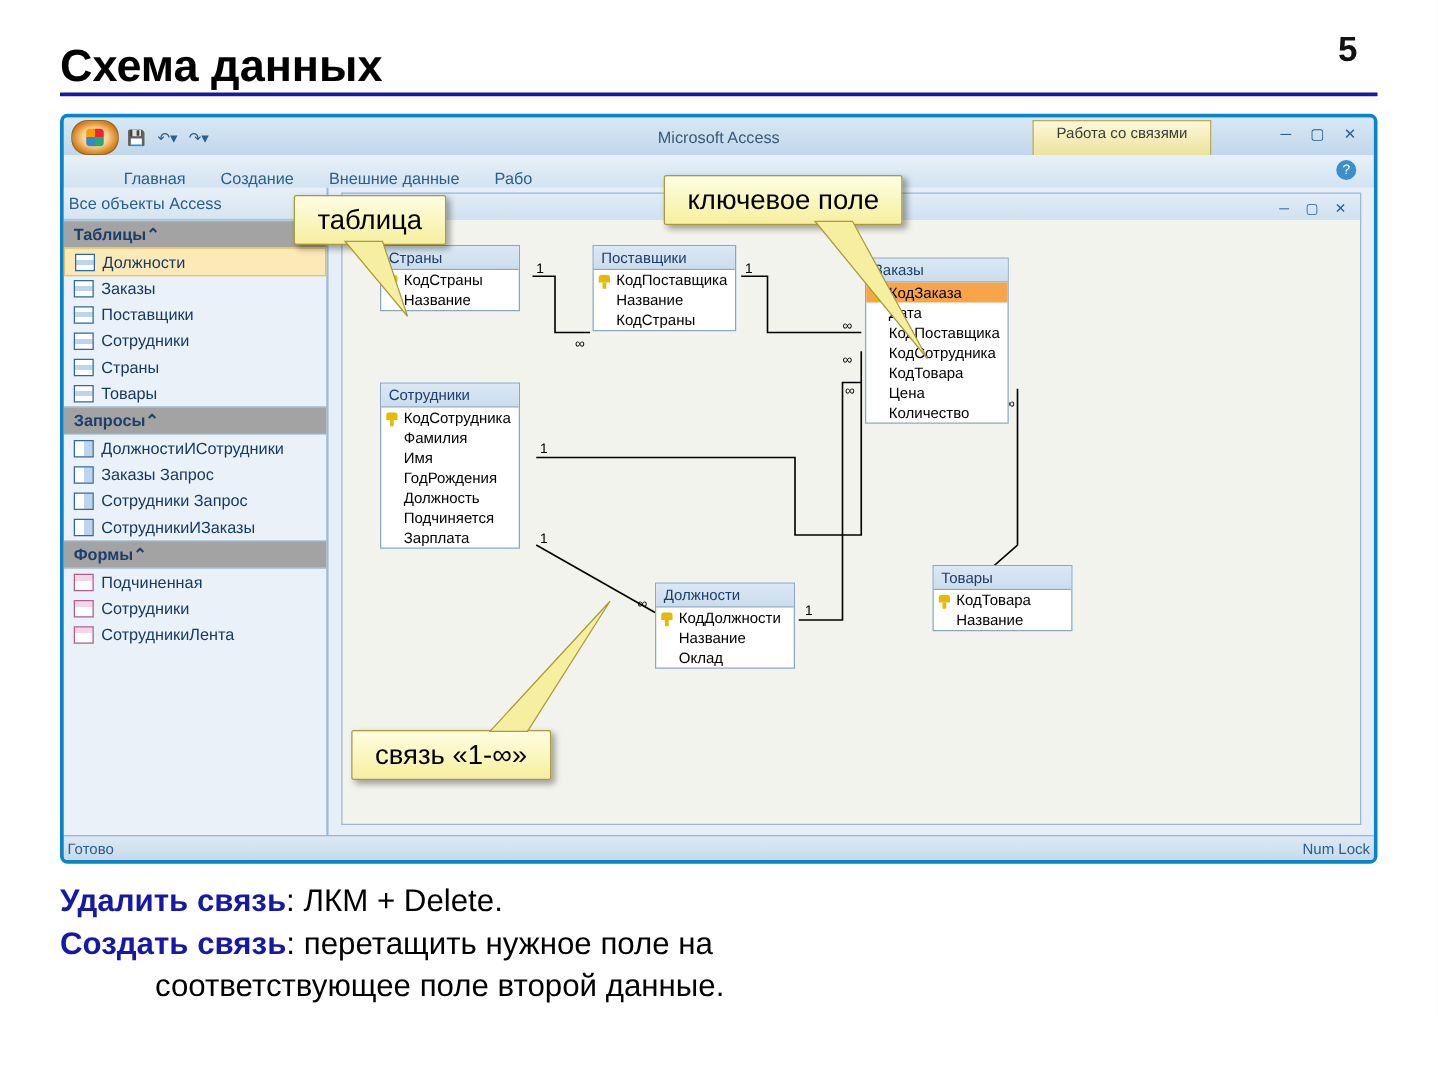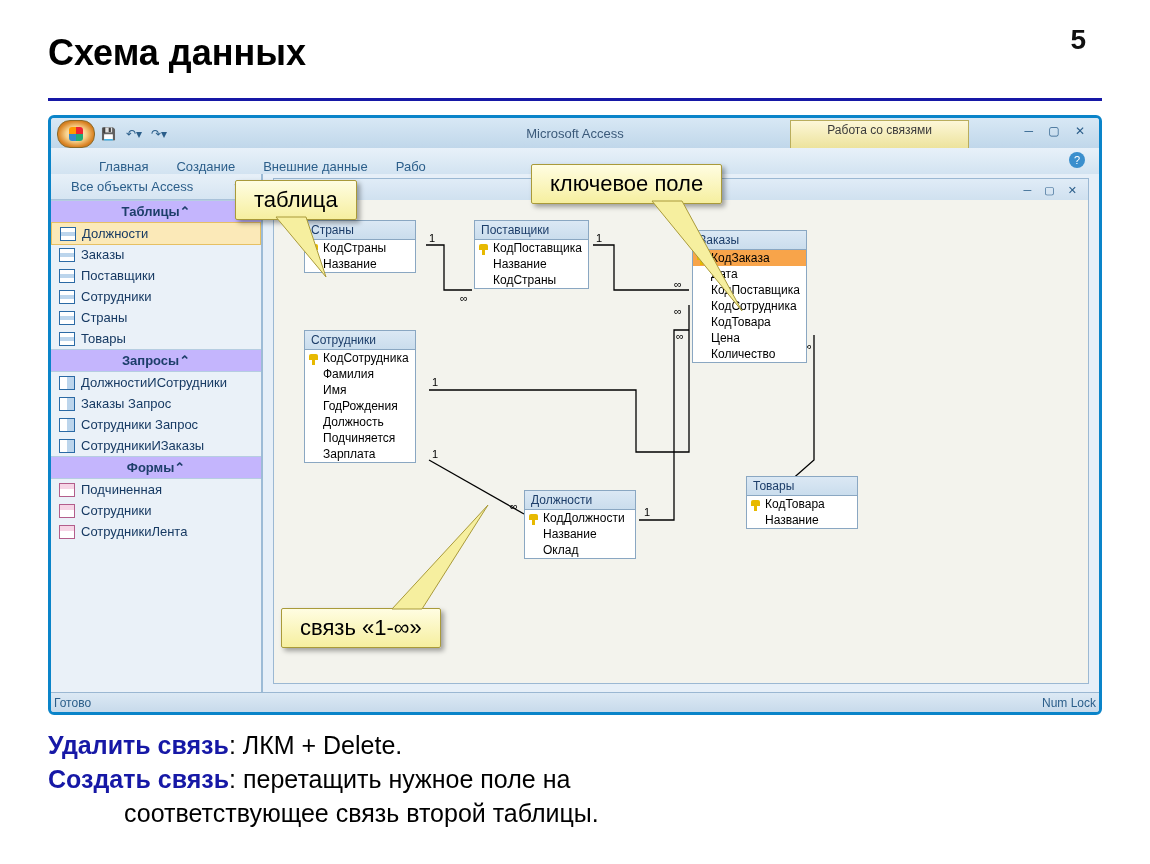--- a/index.html
+++ b/index.html
@@ -1,33 +1,33 @@
 <!DOCTYPE html>
 <html><head>
 <meta charset="utf-8">
 <style>
 html,body{margin:0;padding:0;font-family:"Segoe UI",Tahoma,Arial,sans-serif;background:#fff;color:#000}
 .slide{width:1150px;height:864px;position:relative;box-sizing:border-box;padding:24px 48px 0 48px}
 .page-num{position:absolute;top:24px;right:64px;font-size:28px;font-weight:700;color:#111}
-h1.slide-title{font-size:36px;font-weight:800;margin:8px 0 24px 0}
+h1.slide-title{font-size:36px;font-weight:800;margin:8px 0 0 0}
 hr.title-rule{border:0;border-top:3px solid #1618a6;margin:0 0 14px 0}
 .access-window{border:3px solid #0a84c9;border-radius:6px;background:#c9def0;overflow:hidden;height:594px;position:relative}
 .titlebar{height:30px;display:flex;align-items:center;justify-content:center;background:linear-gradient(#d8e8f5,#c0d7ea);position:relative;font-size:13px;color:#3b5a7a}
 .titlebar .qat{position:absolute;left:6px;top:2px;display:flex;align-items:center;gap:3px}
 .office-btn{width:36px;height:26px;border-radius:13px;background:radial-gradient(#fff,#f7d08a 40%,#d98324 70%,#a95a12);border:1px solid #8a6a2a;display:flex;align-items:center;justify-content:center}
 .office-btn span{width:14px;height:14px;background:conic-gradient(#e23 0 25%,#2a7 0 50%,#38c 0 75%,#f90 0 100%);border-radius:3px}
 .qat-btn{width:22px;height:22px;display:flex;align-items:center;justify-content:center;color:#2b5e8a;font-size:12px}
 .winctrl{position:absolute;right:8px;top:6px;color:#2b5e8a;font-size:12px;letter-spacing:6px}
-.context-tab{position:absolute;right:130px;top:2px;height:24px;background:linear-gradient(#fdf7d8,#ece29a);border:1px solid #b9ad5c;border-bottom:none;padding:2px 36px;font-size:12px;color:#3b3b3b}
+.context-tab{position:absolute;right:130px;top:2px;height:24px;background:linear-gradient(#fdf7d8,#ece29a);border:1px solid #b9ad5c;border-bottom:none;padding:2px 18px;font-size:12px;color:#3b3b3b}
 .ribbon-tabs{height:26px;background:linear-gradient(#e8f1f9,#d2e3f1);display:flex;align-items:flex-end;padding-left:48px;gap:28px;font-size:13px;color:#2b5e8a;position:relative}
 .ribbon-tabs .help{position:absolute;right:14px;top:4px;width:16px;height:16px;border-radius:50%;background:#3b8fcd;color:#fff;font-size:11px;display:flex;align-items:center;justify-content:center}
 .client{display:flex;height:calc(100% - 30px - 26px - 20px);background:#e6eff8}
 .navpane{width:210px;border-right:2px solid #9cbbd6;background:#eaf1f8;display:flex;flex-direction:column;font-size:13px}
-.nav-header{background:linear-gradient(#e7f0f8,#d6e5f2);border-bottom:1px solid #a9c2da;padding:5px 20px;color:#2b5e8a;display:flex;align-items:flex-start;justify-content:space-between}
-.nav-group{background:#c4b5fd;border-top:1px solid #b6cde1;border-bottom:1px solid #b6cde1;padding:3px 8px;font-weight:700;color:#1d3e6a;display:flex;justify-content:center;align-items:center}
+.nav-header{background:linear-gradient(#e7f0f8,#d6e5f2);border-bottom:1px solid #a9c2da;padding:5px 4px;color:#2b5e8a;display:flex;align-items:flex-start;justify-content:space-between}
+.nav-group{background:#a3a3a3;border-top:1px solid #b6cde1;border-bottom:1px solid #b6cde1;padding:3px 8px;font-weight:700;color:#1d3e6a;display:flex;justify-content:flex-start;align-items:center}
 .nav-item{display:flex;align-items:center;gap:6px;padding:3px 8px;color:#173a63;cursor:default}
 .nav-item.selected{background:#fbe9b8;border:1px solid #e6c063;margin:-1px 0}
 .ico-table{width:14px;height:12px;border:1px solid #2b6aa5;background:linear-gradient(#fff 0 33%,#bcd5ec 0 66%,#fff 0)}
 .ico-query{width:14px;height:12px;border:1px solid #2b6aa5;background:linear-gradient(90deg,#fff 0 50%,#bcd5ec 0);position:relative}
 .ico-form{width:14px;height:12px;border:1px solid #b35d8b;background:linear-gradient(#f6d5e6 0 40%,#fff 0)}
 .mdi{flex:1;position:relative;background:#e6eff8;overflow:hidden}
 .mdi-head{position:absolute;left:10px;top:4px;right:10px;height:22px;background:linear-gradient(#e0ecf7,#cfe0ef);border:1px solid #9bb8d3;display:flex;align-items:center;padding:0 6px;font-size:12px;color:#2b5e8a;justify-content:space-between}
 .canvas{position:absolute;left:10px;top:26px;right:10px;bottom:8px;background:#f3f3ed;border:1px solid #9bb8d3;border-top:none}
 .tablebox{position:absolute;background:#fff;border:1px solid #8aa7c2;font-size:12px;min-width:110px}
 .tablebox .thead{background:linear-gradient(#dbe8f4,#cadded);border-bottom:1px solid #8aa7c2;padding:2px 6px;color:#1d3e6a}
@@ -252,15 +252,15 @@
       <span>связь «1-∞»</span>
       <svg style="position:absolute;left:110px;top:-30px;overflow:visible" width="1" height="1">
           <polygon points="0,30 30,30 96,-74" fill="#f6ef9f" stroke="#a99a3a"></polygon>
         </svg>
     </div>
   </div>
 
   <div class="explain">
     <div><b>Удалить связь</b><span>: ЛКМ + Delete.</span></div>
     <div><b>Создать связь</b><span>: перетащить нужное поле на</span></div>
-    <div class="indent"><span>соответствующее связь второй таблицы.</span></div>
+    <div class="indent"><span>соответствующее поле второй данные.</span></div>
   </div>
 </div>
 
 </body></html>

